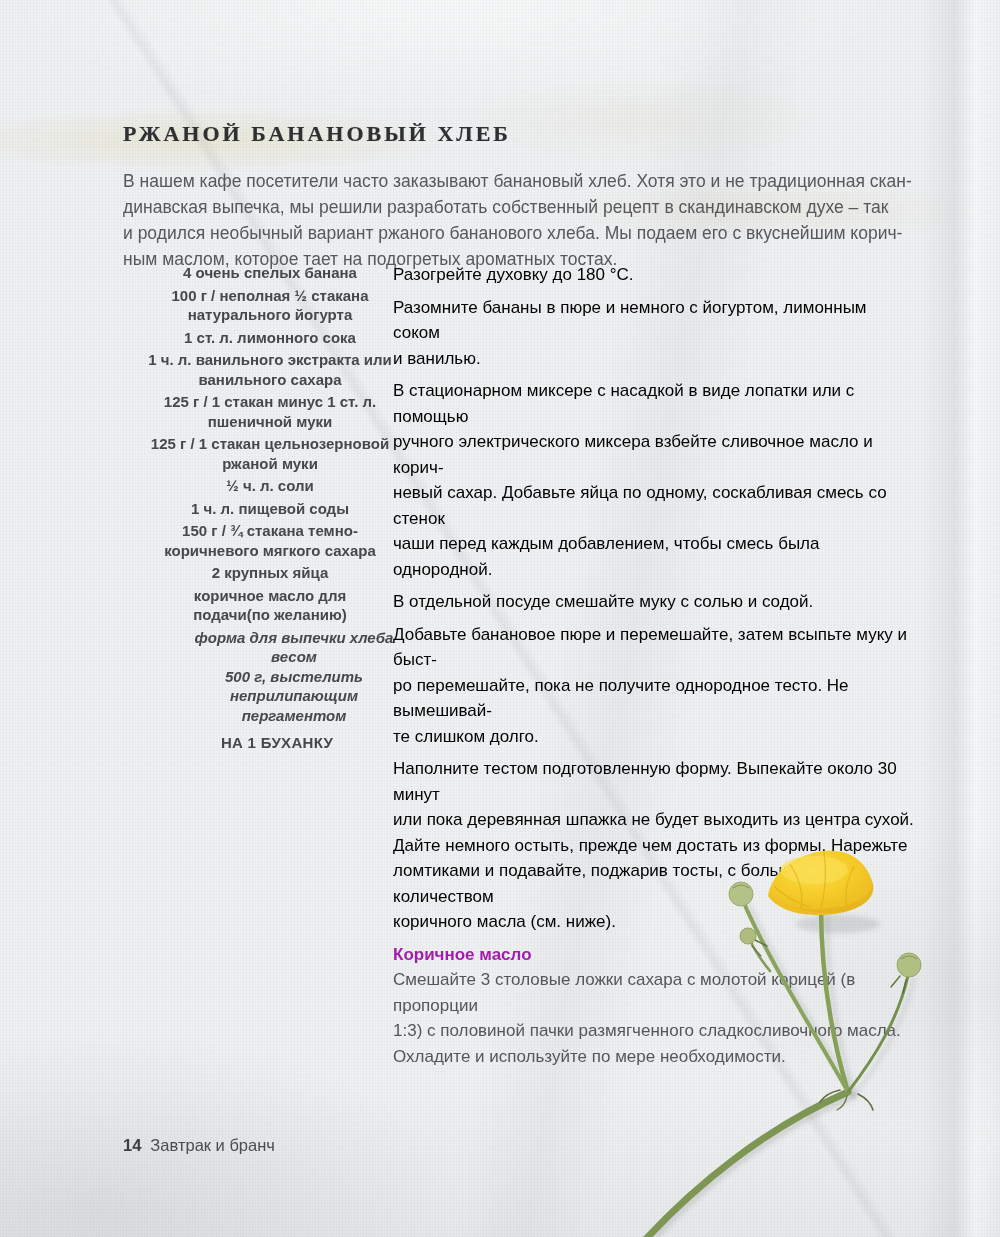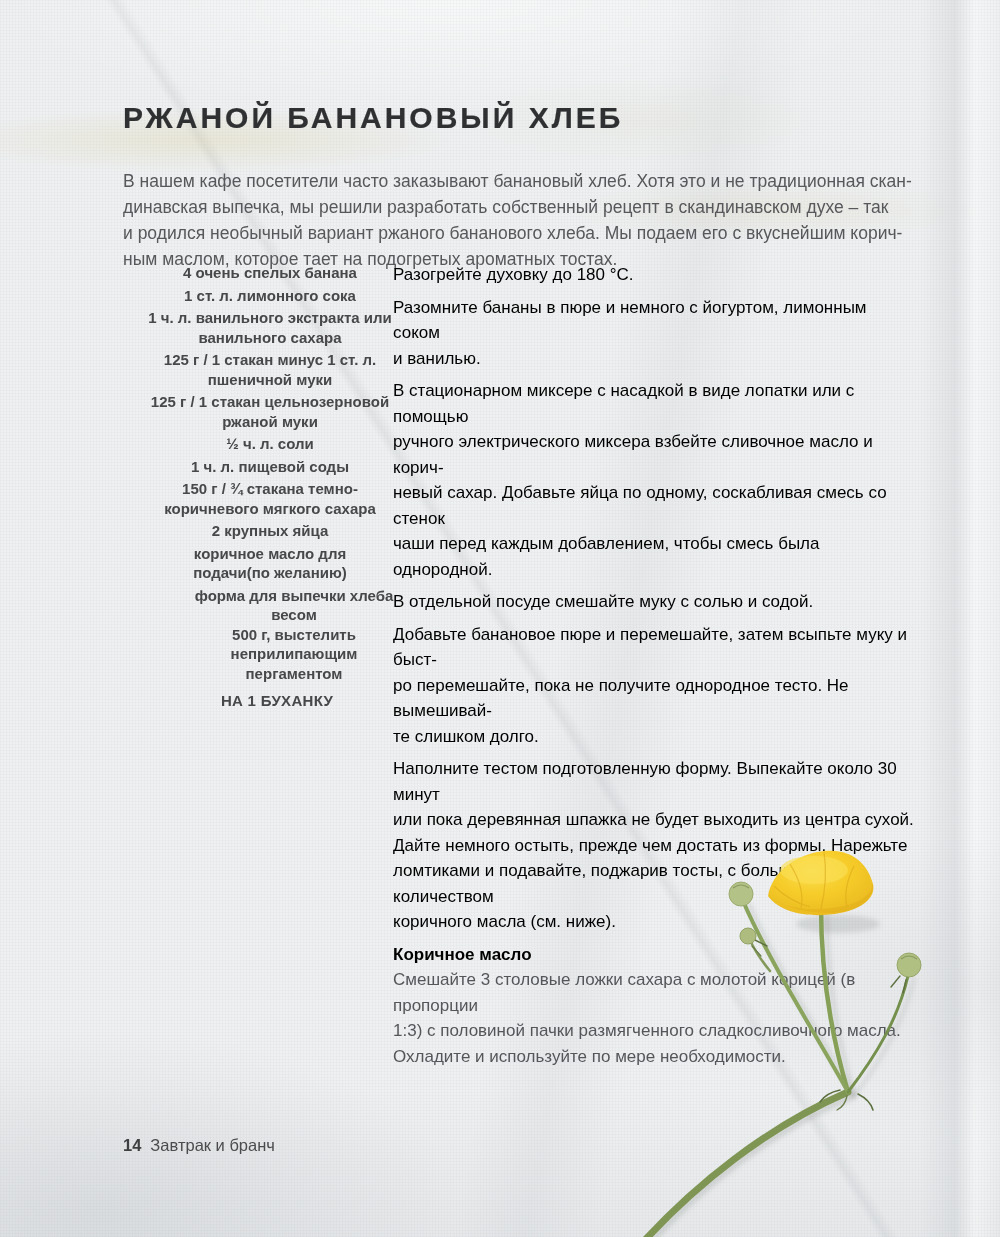--- a/index.html
+++ b/index.html
@@ -18,42 +18,42 @@
       
       radial-gradient(ellipse 520px 260px at 10% 98%, rgba(160,165,170,0.20), rgba(160,165,170,0) 70%),
       radial-gradient(ellipse 420px 220px at 99% 80%, rgba(170,175,180,0.14), rgba(170,175,180,0) 70%),
       radial-gradient(ellipse 700px 180px at 45% 0%, rgba(255,255,255,0.55), rgba(255,255,255,0) 65%),
       linear-gradient(100deg, rgba(0,0,0,0) 55%, rgba(168,173,177,0.10) 61%, rgba(0,0,0,0) 67%),
       linear-gradient(58deg, rgba(0,0,0,0) 49.5%, rgba(150,155,160,0.14) 50%, rgba(0,0,0,0) 50.7%),
       linear-gradient(90deg, rgba(0,0,0,0) 92%, rgba(173,178,183,0.20) 95.5%, rgba(255,255,255,0.45) 97.5%, rgba(0,0,0,0) 100%),
       linear-gradient(0deg, rgba(190,195,199,0.16), rgba(190,195,199,0) 12%);
   }
   .page-title{
-    position:absolute;left:123px;top:80px;
-    font-size:30px;line-height:36px;letter-spacing:3px;
-    font-weight:600;color:#2f3032;-webkit-text-stroke:0.2px #2f3032;
+    position:absolute;left:123px;top:101px;
+    font-size:22px;line-height:36px;letter-spacing:3px;
+    font-weight:600;color:#2f3032;font-family:Liberation Serif, serif;-webkit-text-stroke:0.2px #2f3032;
   }
   .intro{
     position:absolute;left:123px;top:150px;width:800px;
     font-size:17.5px;line-height:26px;color:#57585b;white-space:pre-line;
   }
   .ingredients{position:absolute;left:130px;top:263px;width:280px;text-align:center;}
   .ingredient-item{
     margin:0 0 3px 0;font-size:15px;line-height:19.5px;font-weight:700;
     color:#47484a;white-space:pre-line;
   }
-  .ingredient-item.italic{margin-left:48px;}
+  .ingredient-item.italic{font-style:italic;margin-left:48px;}
   .ingredient-item.caps{margin-top:8px;letter-spacing:0.3px;margin-left:14px;}
   .instructions{position:absolute;left:393px;top:262px;width:522px;}
   .step{
     margin:0 0 7px 0;font-size:17px;line-height:25.5px;
     color:#000000;white-space:pre-line;
   }
   .subrecipe-heading{
-    margin:0;font-size:17px;line-height:25.5px;font-weight:700;color:#000000;
+    margin:0;font-size:17px;line-height:25.5px;font-weight:700;color:#a21caf;
   }
   .subrecipe-text{
     margin:0;font-size:17px;line-height:25.5px;color:#55565a;white-space:pre-line;
   }
   .footer{
     position:absolute;left:123px;top:1136px;
     font-size:16.5px;color:#4b4c4e;
   }
   .page-number{font-weight:700;margin-right:9px;color:#3e3f41;text-align:right;}
   .flower{position:absolute;left:600px;top:828px;width:400px;height:409px;}
@@ -63,20 +63,22 @@
 
 <h1 class="page-title">РЖАНОЙ БАНАНОВЫЙ ХЛЕБ</h1>
 
 <p class="intro">В нашем кафе посетители часто заказывают банановый хлеб. Хотя это и не традиционная скан-
 динавская выпечка, мы решили разработать собственный рецепт в скандинавском духе – так
 и родился необычный вариант ржаного бананового хлеба. Мы подаем его с вкуснейшим корич-
 ным маслом, которое тает на подогретых ароматных тостах.</p>
 
 <div class="ingredients">
     <p class="ingredient-item">4 очень спелых банана</p>
+    <p class="ingredient-item">100 г / неполная ½ стакана
+натурального йогурта</p>
     <p class="ingredient-item">1 ст. л. лимонного сока</p>
     <p class="ingredient-item">1 ч. л. ванильного экстракта или
 ванильного сахара</p>
     <p class="ingredient-item">125 г / 1 стакан минус 1 ст. л.
 пшеничной муки</p>
     <p class="ingredient-item">125 г / 1 стакан цельнозерновой
 ржаной муки</p>
     <p class="ingredient-item">½ ч. л. соли</p>
     <p class="ingredient-item">1 ч. л. пищевой соды</p>
     <p class="ingredient-item">150 г / ¾ стакана темно-

